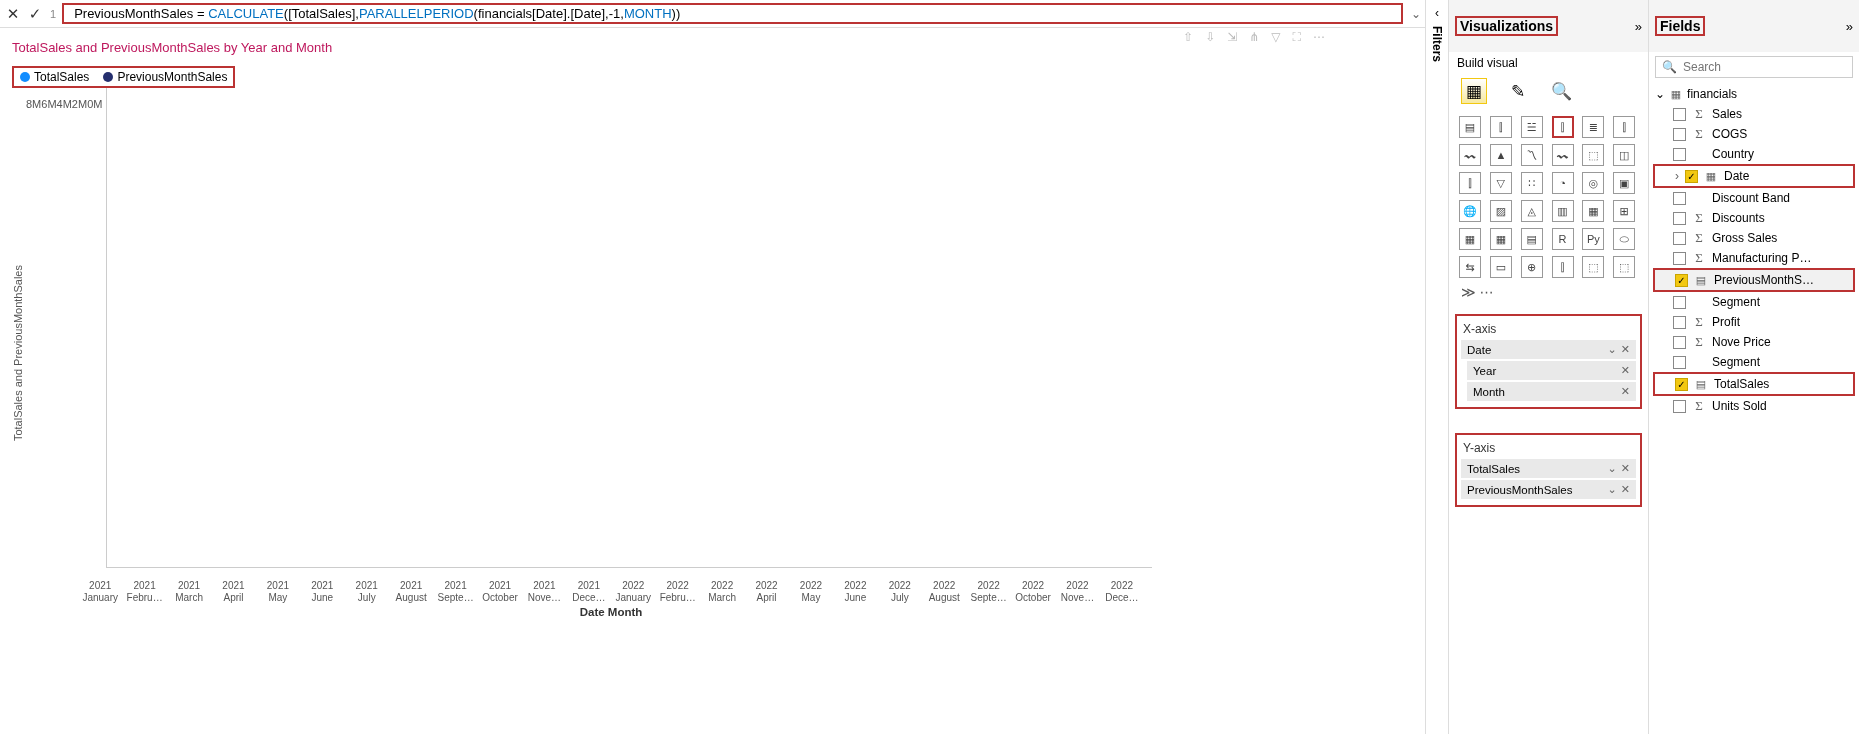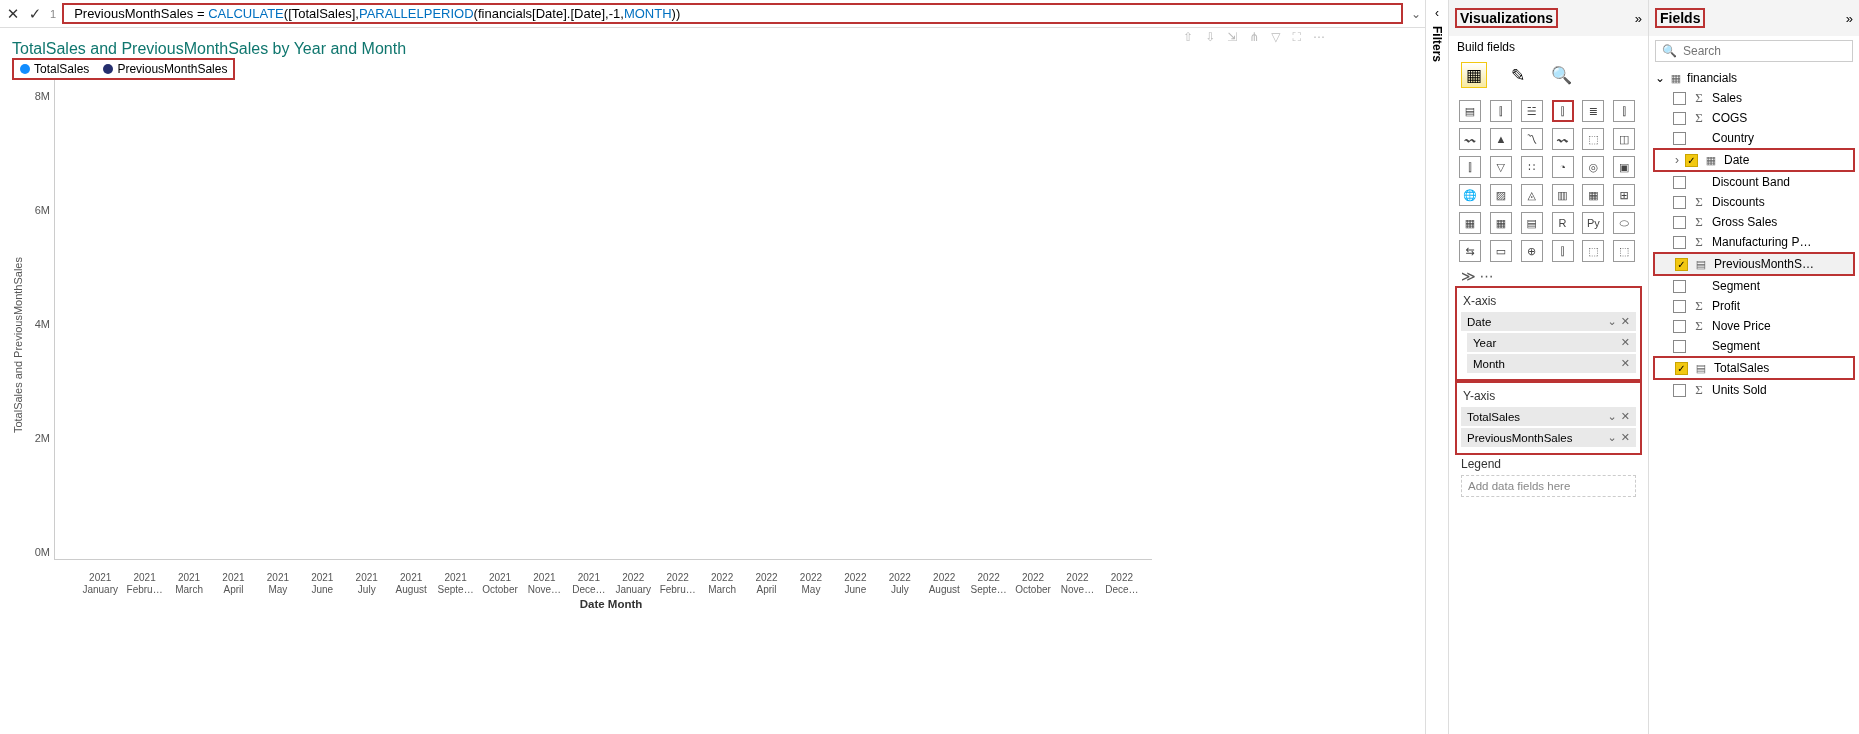--- a/index.html
+++ b/index.html
@@ -8,51 +8,51 @@
 .formula-bar{display:flex;align-items:center;border-bottom:1px solid #ddd;padding:2px 4px;height:28px}
 .formula-btns{display:flex;gap:4px;align-items:center}
 .formula-btn{width:18px;height:18px;display:flex;align-items:center;justify-content:center;cursor:pointer;color:#333;font-size:15px}
 .formula-lineno{margin:0 6px;font-size:11px;color:#888}
 .formula-input{flex:1;font-family:Consolas,monospace;font-size:13px;border:2px solid #b33;padding:1px 10px}
 .formula-input .kw{color:#0070c0}
 .formula-chevron{margin-left:8px;font-size:12px;color:#666;cursor:pointer}
 .canvas-area{flex:1;position:relative;padding:12px 8px 8px 12px;overflow:hidden}
 .canvas-icons{position:absolute;top:2px;right:100px;display:flex;gap:12px;color:#bbb;font-size:12px}
 .chart-card{width:1140px;height:580px;position:relative}
-.chart-title{font-size:16px;color:#0f766e;margin-bottom:0}
+.chart-title{font-size:13px;color:#be185d;margin-bottom:11px}
 .legend-box{display:inline-flex;gap:14px;border:2px solid #b33;padding:2px 6px;font-size:12px;align-items:center}
 .leg-item{display:flex;align-items:center;gap:4px}
 .leg-dot{width:10px;height:10px;border-radius:50%}
 .plot{width:100%;height:530px;position:relative;display:flex}
 .yaxis-label{writing-mode:vertical-rl;transform:rotate(180deg);font-size:11px;color:#555;align-self:center;margin-right:2px}
-.yaxis-ticks{display:flex;flex-direction:column;justify-content:space-between;font-size:11px;color:#555;padding:10px 4px 52px 0;text-align:right;min-width:28px}
+.yaxis-ticks{display:flex;justify-content:space-between;font-size:11px;color:#555;padding:10px 4px 52px 0;text-align:right;min-width:28px}
 .bars-area{flex:1;position:relative;border-left:1px solid #ccc;border-bottom:1px solid #ccc;margin-bottom:50px}
 .bars-row{position:absolute;left:0;right:0;bottom:0;top:10px;display:flex;align-items:flex-end;gap:6px;padding:0 8px}
 .bar-group{flex:1;display:flex;align-items:flex-end;gap:2px;justify-content:center}
 .bar{width:50%}
 .b1{background:#118dff}
 .b2{background:#252f6e}
 .xaxis{position:absolute;left:58px;right:0;bottom:14px;display:flex;padding:0 8px}
 .xaxis .tick{flex:1;text-align:center;font-size:10px;color:#555;line-height:1.2}
 .xaxis-label{position:absolute;left:58px;right:0;bottom:0;text-align:center;font-size:11.5px;color:#333;font-weight:700}
 .filters-tab{width:24px;border-left:1px solid #ddd;border-right:1px solid #ddd;display:flex;flex-direction:column;align-items:center;padding-top:6px;gap:6px}
 .filters-label{writing-mode:vertical-rl;font-size:12px;font-weight:600}
 .viz-panel{width:200px;border-right:1px solid #ddd;display:flex;flex-direction:column;font-size:12px}
-.panel-header{display:flex;align-items:center;justify-content:space-between;padding:8px 6px;background:#f4f4f4}
+.panel-header{display:flex;align-items:center;justify-content:space-between;padding:16px 6px;background:#f4f4f4}
 .panel-header h3{font-size:14px;font-weight:600;border:2px solid #b33;padding:0 3px}
 .collapse-icon{font-size:13px;cursor:pointer}
 .bv-title{padding:4px 8px;font-size:12px}
 .bv-tabs{display:flex;gap:18px;padding:4px 12px 8px}
 .bv-tab{width:26px;height:26px;display:flex;align-items:center;justify-content:center;font-size:17px;cursor:pointer;border:1px solid transparent}
 .bv-tab.active{border:1px solid #f2c811;background:linear-gradient(#fff,#f7e9a0)}
 .viz-grid{display:grid;grid-template-columns:repeat(6,1fr);gap:6px;padding:4px 10px}
 .viz-ico{width:22px;height:22px;border:1px solid #999;display:flex;align-items:center;justify-content:center;font-size:11px;cursor:pointer;color:#444;background:#fff}
 .viz-ico.selected{border:2px solid #b33}
 .viz-ellipsis{padding:2px 12px;font-size:14px;color:#555}
-.wells{border:2px solid #b33;margin:0 6px;padding:4px 0}
+.wells{border:2px solid #b33;margin:12px 6px;padding:4px 0}
 .well-label{padding:2px 6px;font-size:12px;color:#333}
 .well-item{background:#e9e9e9;margin:2px 4px;padding:3px 6px;display:flex;justify-content:space-between;align-items:center;font-size:11.5px;cursor:pointer}
 .well-sub{margin-left:10px}
 .well-icons{display:flex;gap:4px;color:#666;font-size:11px}
 .well-drop{margin:2px 6px;padding:4px 6px;font-size:11.5px;color:#888;border:1px dashed #ccc}
 .fields-panel{width:210px;display:flex;flex-direction:column;font-size:12px}
 .field-search{margin:4px 6px;display:flex;align-items:center;gap:6px;border:1px solid #ccc;padding:3px 6px}
 .field-search input{border:0;outline:0;flex:1;font-size:12px}
 .field-tree{padding:2px 4px;overflow:auto}
 .field-table{display:flex;align-items:center;gap:4px;padding:3px 2px;cursor:pointer}
@@ -246,21 +246,21 @@
 <div class="filters-tab">
   <span style="font-size:12px">‹</span>
   <span class="filters-label">Filters</span>
 </div>
 
 <div class="viz-panel">
   <div class="panel-header">
     <h3>Visualizations</h3>
     <span class="collapse-icon">»</span>
   </div>
-  <div class="bv-title">Build fields</div>
+  <div class="bv-title">Build visual</div>
   <div class="bv-tabs">
     <div class="bv-tab active">▦</div>
     <div class="bv-tab">✎</div>
     <div class="bv-tab">🔍</div>
   </div>
   <div class="viz-grid" id="viz-grid">
       <div class="viz-ico">▤</div>
       <div class="viz-ico">⫿</div>
       <div class="viz-ico">☱</div>
       <div class="viz-ico selected">⫿</div>
@@ -331,24 +331,20 @@
         </span>
       </div>
     <div class="well-item">
         <span>PreviousMonthSales</span>
         <span class="well-icons">
           <span>⌄</span>
           <span>✕</span>
         </span>
       </div>
   </div>
-  <div style="margin:0 6px">
-    <div class="well-label">Legend</div>
-    <div class="well-drop">Add data fields here</div>
-  </div>
 </div>
 
 <div class="fields-panel">
   <div class="panel-header">
     <h3>Fields</h3>
     <span class="collapse-icon">»</span>
   </div>
   <div class="field-search">
     <span>🔍</span>
     <input placeholder="Search" style="">

